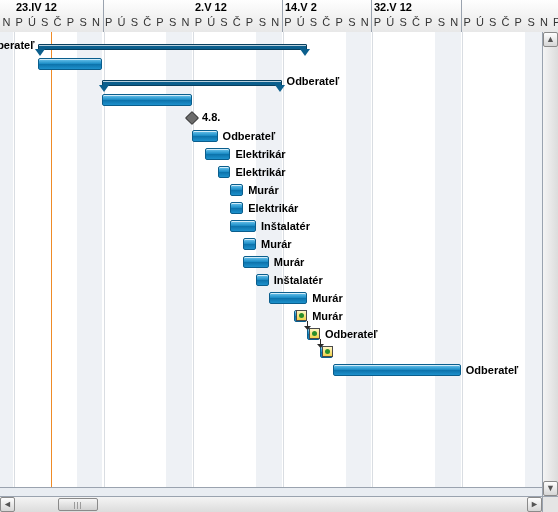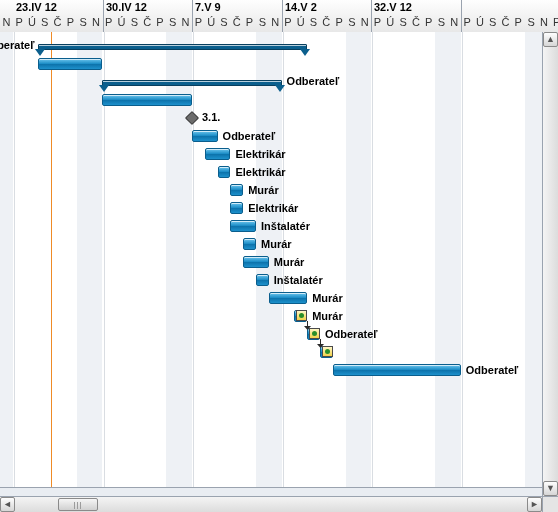--- a/index.html
+++ b/index.html
@@ -117,25 +117,22 @@
     background:#e5e5e5;border-top:1px solid #9aa3af;border-left:1px solid #9aa3af;
   }
 </style>
 </head>
 <body>
 
 <div id="hdr">
     <div class="week" style="left: 14px; width: 90px;">
       <div class="date">23.IV 12</div>
     </div>
-    <div class="week" style="left: 104px; width: 89px;">
-      <div class="date">30.IV 12</div>
-    </div>
     <div class="week" style="left: 193px; width: 90px;">
-      <div class="date">7.V 9</div>
+      <div class="date">2.V 12</div>
     </div>
     <div class="week" style="left: 283px; width: 89px;">
       <div class="date">14.V 2</div>
     </div>
     <div class="week" style="left: 372px; width: 90px;">
       <div class="date">32.V 12</div>
     </div>
     <div class="days" style="left: 0px; right: 0px; position: absolute; top: 16px;">
       <div class="day">N</div>
       <div class="day">P</div>
@@ -205,21 +202,21 @@
     <div class="weekgrid" style="left: 283px;"></div>
     <div class="weekgrid" style="left: 372px;"></div>
     <div class="weekgrid" style="left: 462px;"></div>
     <div class="bar summary" style="left: 38.4px; width: 268.8px; top: 12px;"></div>
     <div class="lbl" style="right: 523.6px; top: 7px;">Odberateľ</div>
     <div class="bar" style="left: 38.4px; width: 64px; top: 26px;"></div>
     <div class="bar summary" style="left: 102.4px; width: 179.2px; top: 48px;"></div>
     <div class="lbl" style="left: 286.6px; top: 43px;">Odberateľ</div>
     <div class="bar" style="left: 102.4px; width: 89.6px; top: 62px;"></div>
     <div class="milestone" style="left: 187px; top: 81px;"></div>
-    <div class="lbl" style="left: 202px; top: 79px;">3.1.</div>
+    <div class="lbl" style="left: 202px; top: 79px;">4.8.</div>
     <div class="bar" style="left: 192px; width: 25.6px; top: 98px;"></div>
     <div class="lbl" style="left: 222.6px; top: 98px;">Odberateľ</div>
     <div class="bar" style="left: 204.8px; width: 25.6px; top: 116px;"></div>
     <div class="lbl" style="left: 235.4px; top: 116px;">Elektrikár</div>
     <div class="bar" style="left: 217.6px; width: 12.8px; top: 134px;"></div>
     <div class="lbl" style="left: 235.4px; top: 134px;">Elektrikár</div>
     <div class="bar" style="left: 230.4px; width: 12.8px; top: 152px;"></div>
     <div class="lbl" style="left: 248.2px; top: 152px;">Murár</div>
     <div class="bar" style="left: 230.4px; width: 12.8px; top: 170px;"></div>
     <div class="lbl" style="left: 248.2px; top: 170px;">Elektrikár</div>

